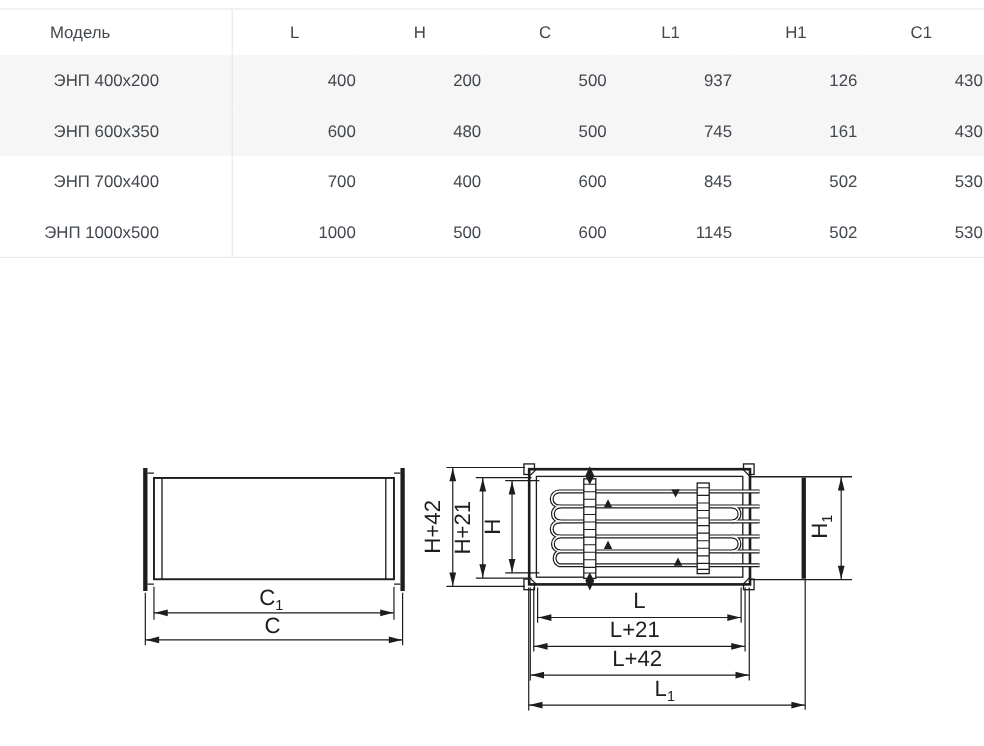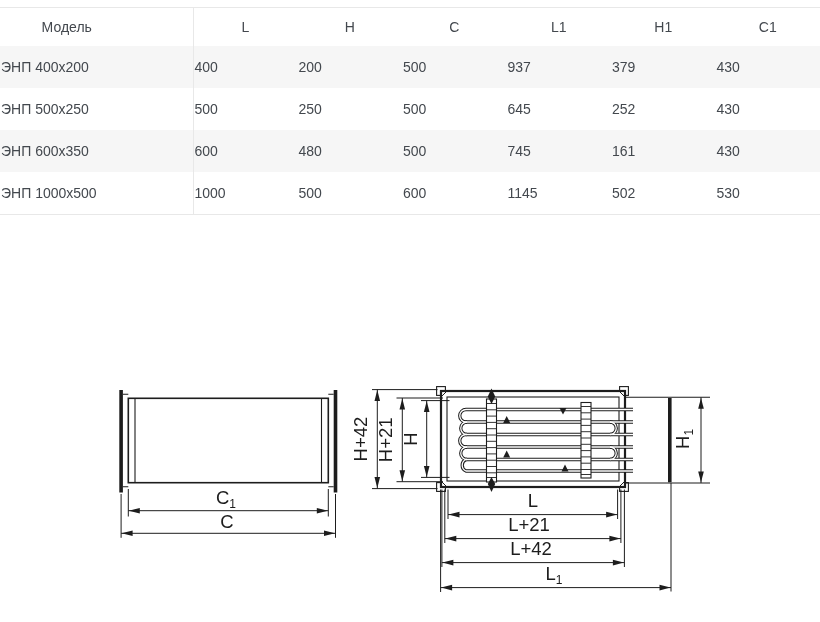--- a/index.html
+++ b/index.html
@@ -12,21 +12,21 @@
   table.spec{
     width:820px;border-collapse:collapse;table-layout:fixed;
     border-top:1px solid var(--border,#e8e8e8);
     border-bottom:1px solid var(--border,#e8e8e8);
     color:var(--txt,#43484e);font-size:14px;
   }
   table.spec col.c-model{width:193px}
   table.spec th{
     height:36px;font-weight:normal;text-align:center;color:var(--txt,#4a4f55);
   }
-  table.spec td{height:40px;text-align:left}
+  table.spec td{height:40px;text-align:right}
   table.spec th:first-child,table.spec td:first-child{
     border-right:1px solid var(--border,#e8e8e8);
     padding-right:60px;
   }
   table.spec tr.z{background:var(--zebra,#f6f6f6)}
   
   svg.drawings{position:absolute;left:0;top:0;width:820px;height:622px}
   .k1{stroke:var(--line,#1d1d1d);stroke-width:1.1;fill:none}
   .k16{stroke:var(--line,#1d1d1d);stroke-width:1.6;fill:#fff}
   .k2{stroke:var(--line,#1d1d1d);stroke-width:2.2;fill:#fff}
@@ -65,42 +65,42 @@
         <th>C1</th>
       </tr>
     </thead>
     <tbody>
         <tr class="z">
           <td>ЭНП 400x200</td>
           <td>400</td>
           <td>200</td>
           <td>500</td>
           <td>937</td>
-          <td>379</td>
-          <td>430</td>
-        </tr>
-        <tr>
-          <td>ЭНП 500x250</td>
-          <td>500</td>
-          <td>250</td>
-          <td>500</td>
-          <td>645</td>
-          <td>252</td>
+          <td>126</td>
           <td>430</td>
         </tr>
         <tr class="z">
           <td>ЭНП 600x350</td>
           <td>600</td>
           <td>480</td>
           <td>500</td>
           <td>745</td>
           <td>161</td>
           <td>430</td>
         </tr>
         <tr>
+          <td>ЭНП 700x400</td>
+          <td>700</td>
+          <td>400</td>
+          <td>600</td>
+          <td>845</td>
+          <td>502</td>
+          <td>530</td>
+        </tr>
+        <tr>
           <td>ЭНП 1000x500</td>
           <td>1000</td>
           <td>500</td>
           <td>600</td>
           <td>1145</td>
           <td>502</td>
           <td>530</td>
         </tr>
       </tbody>
   </table>

